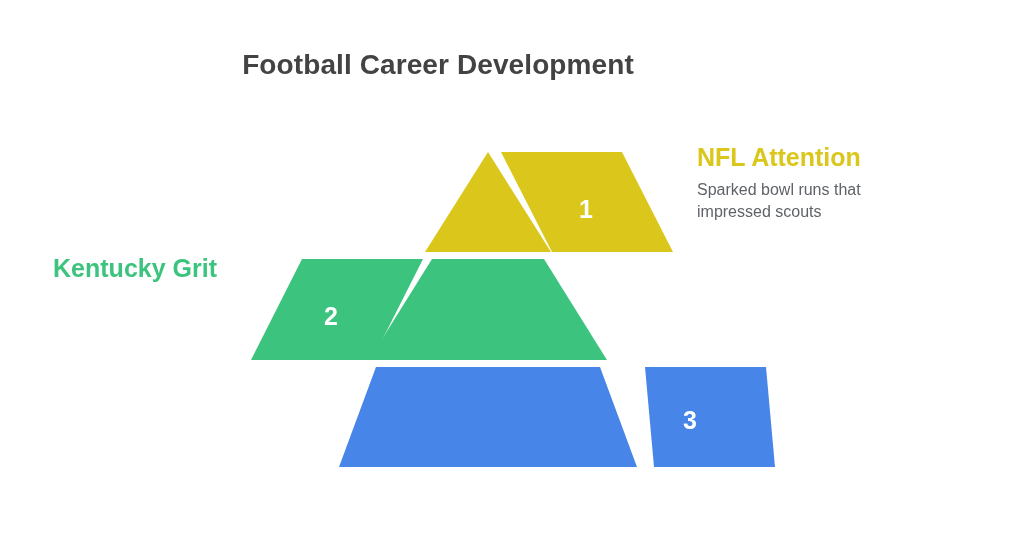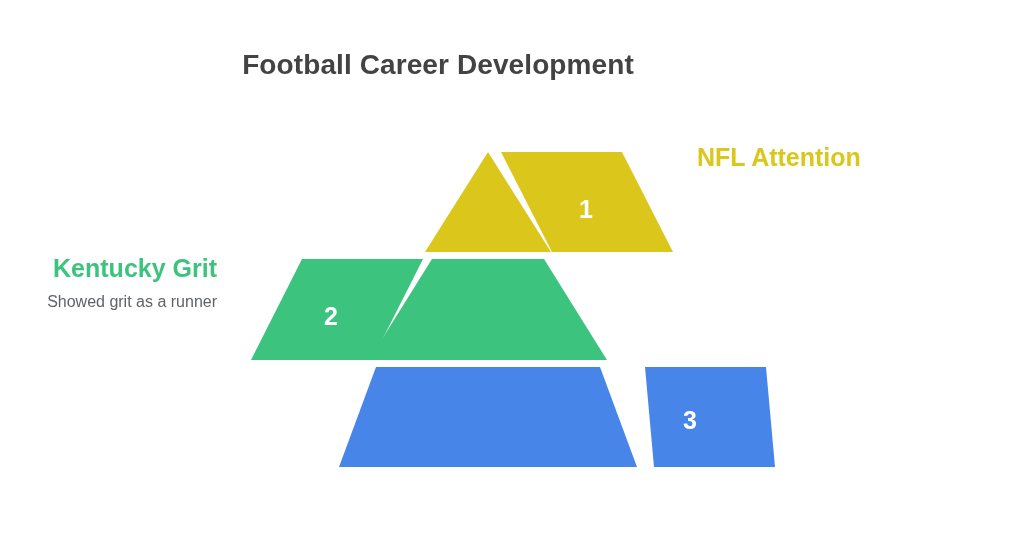--- a/index.html
+++ b/index.html
@@ -114,21 +114,21 @@
 
     <polygon class="tier-body" fill="#4885E8" points="376,367 600,367 637,467 339,467"></polygon>
 
     <polygon class="tier-callout" fill="#4885E8" points="645,367 766,367 775,467 654,467"></polygon>
 
     <text class="step-num" x="690" y="420">3</text>
   </svg>
 
   <div class="label-block" id="label-1">
     <div class="label-heading" style="color:#DBC71C">NFL Attention</div>
+    <div class="label-desc">Sparked bowl runs that impressed scouts</div>
   </div>
 
   <div class="label-block" id="label-2">
     <div class="label-heading" style="color:#3CC47E">Kentucky Grit</div>
-    <div class="label-desc">Showed grit as a runner</div>
   </div>
 
 
 </div>
 
 </body></html>

